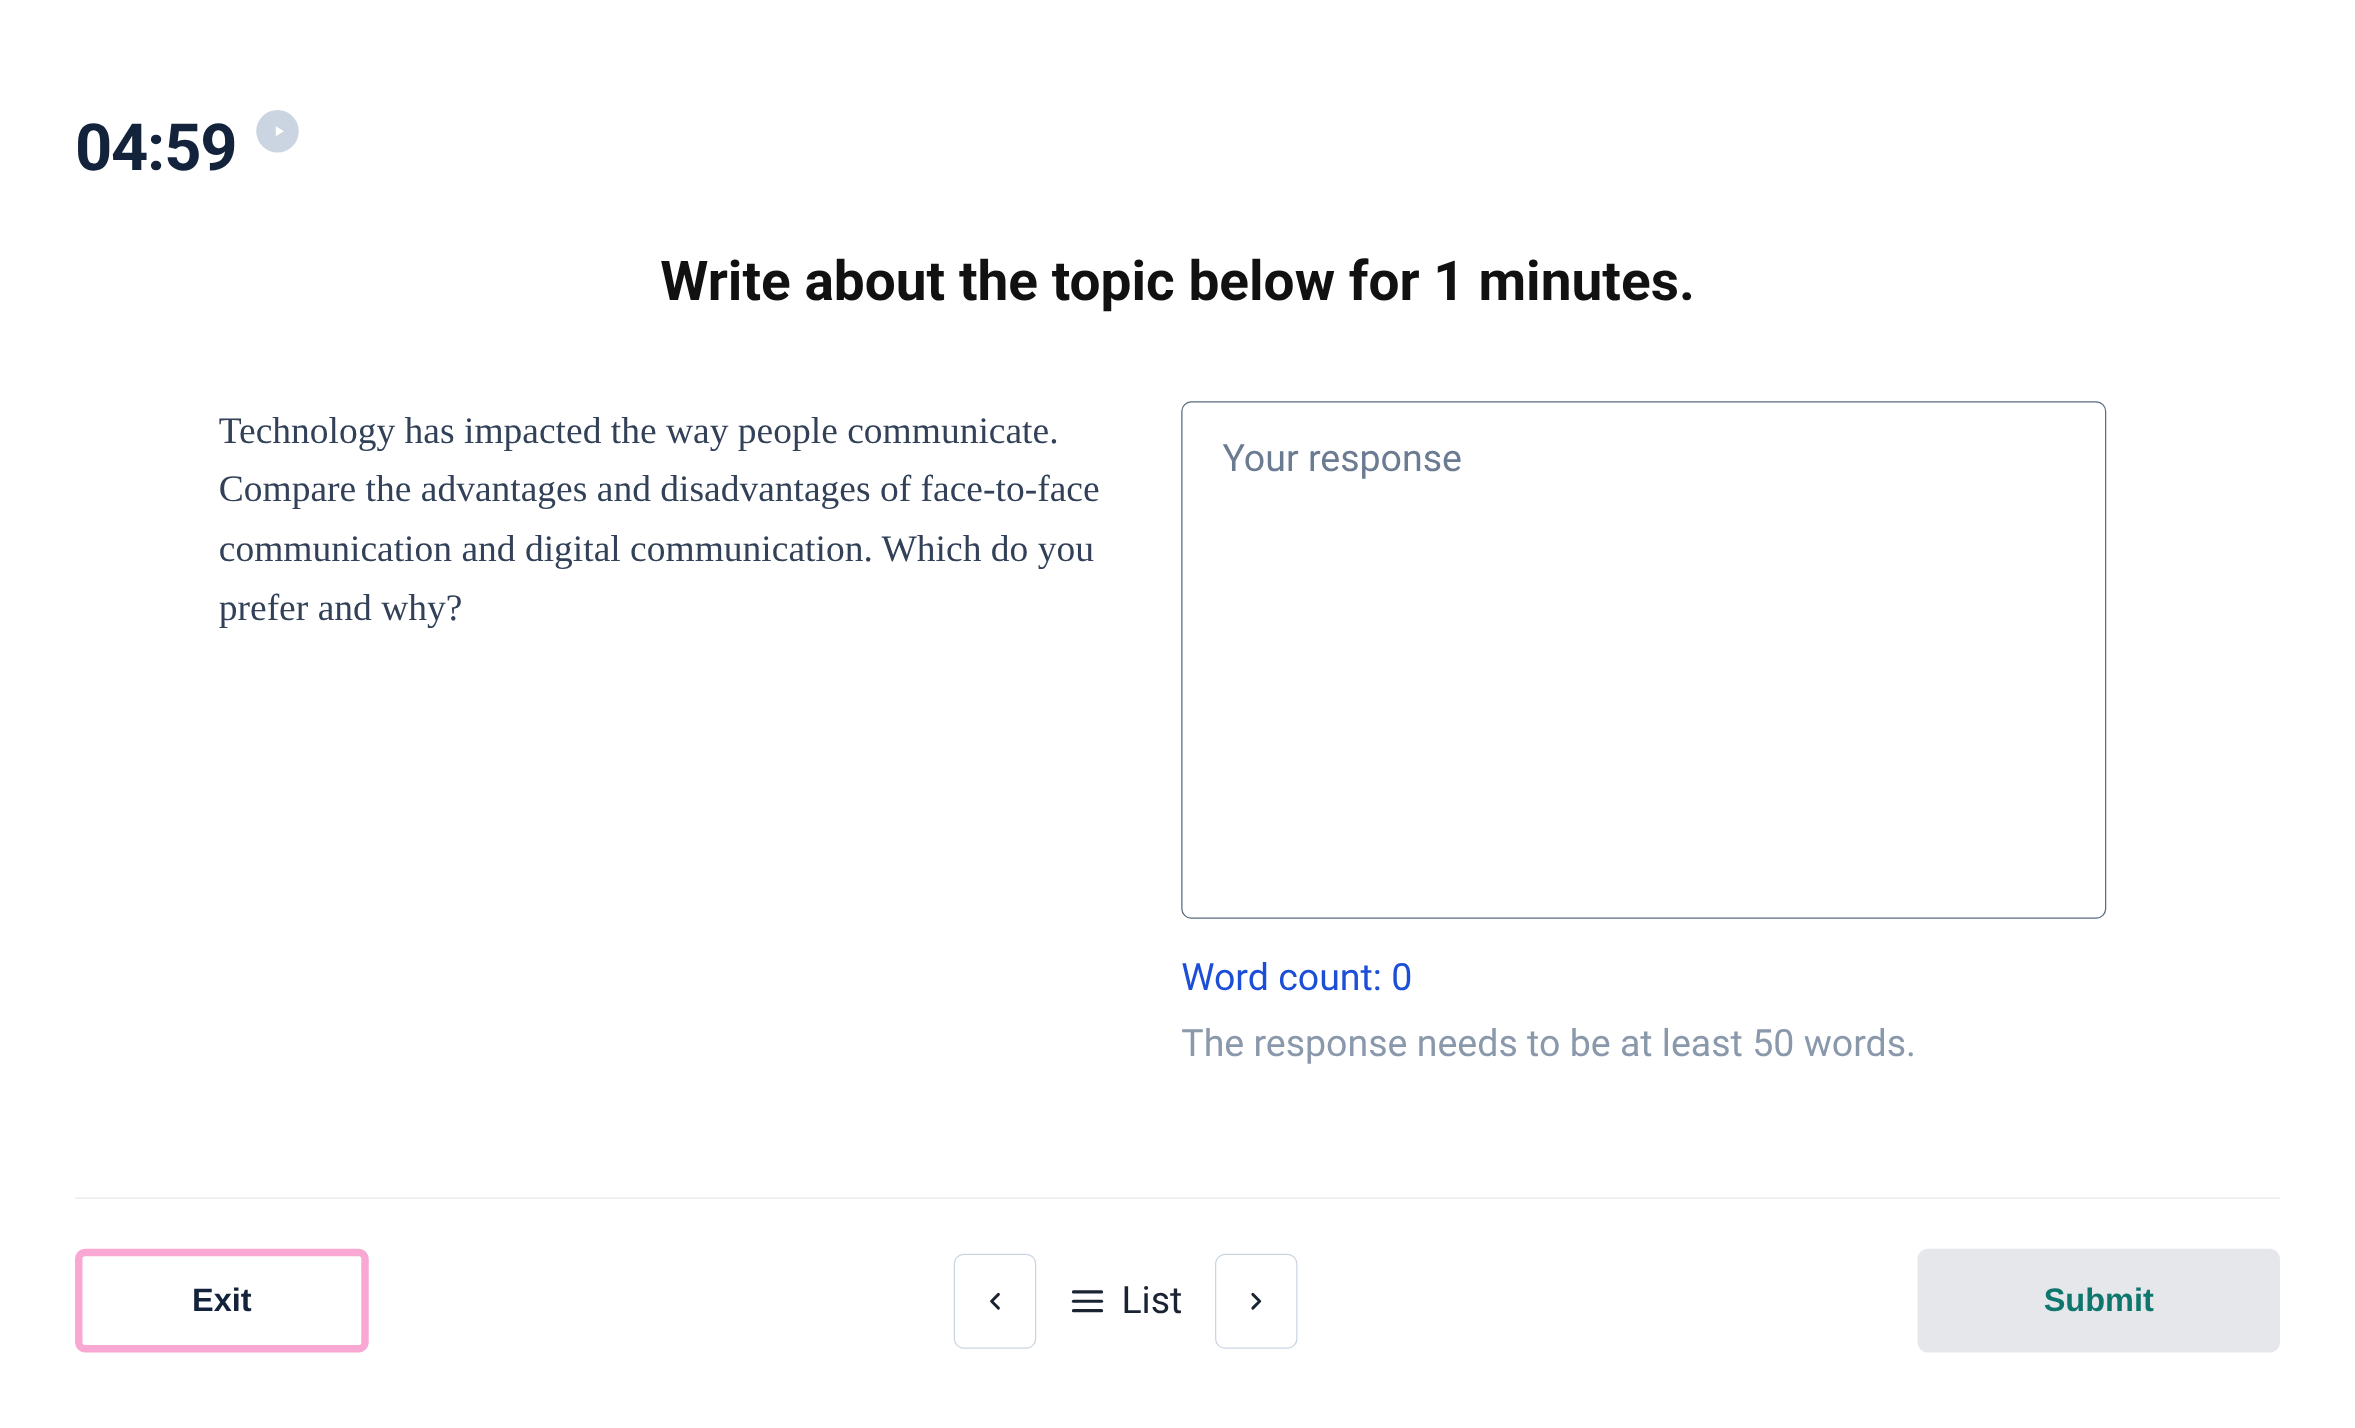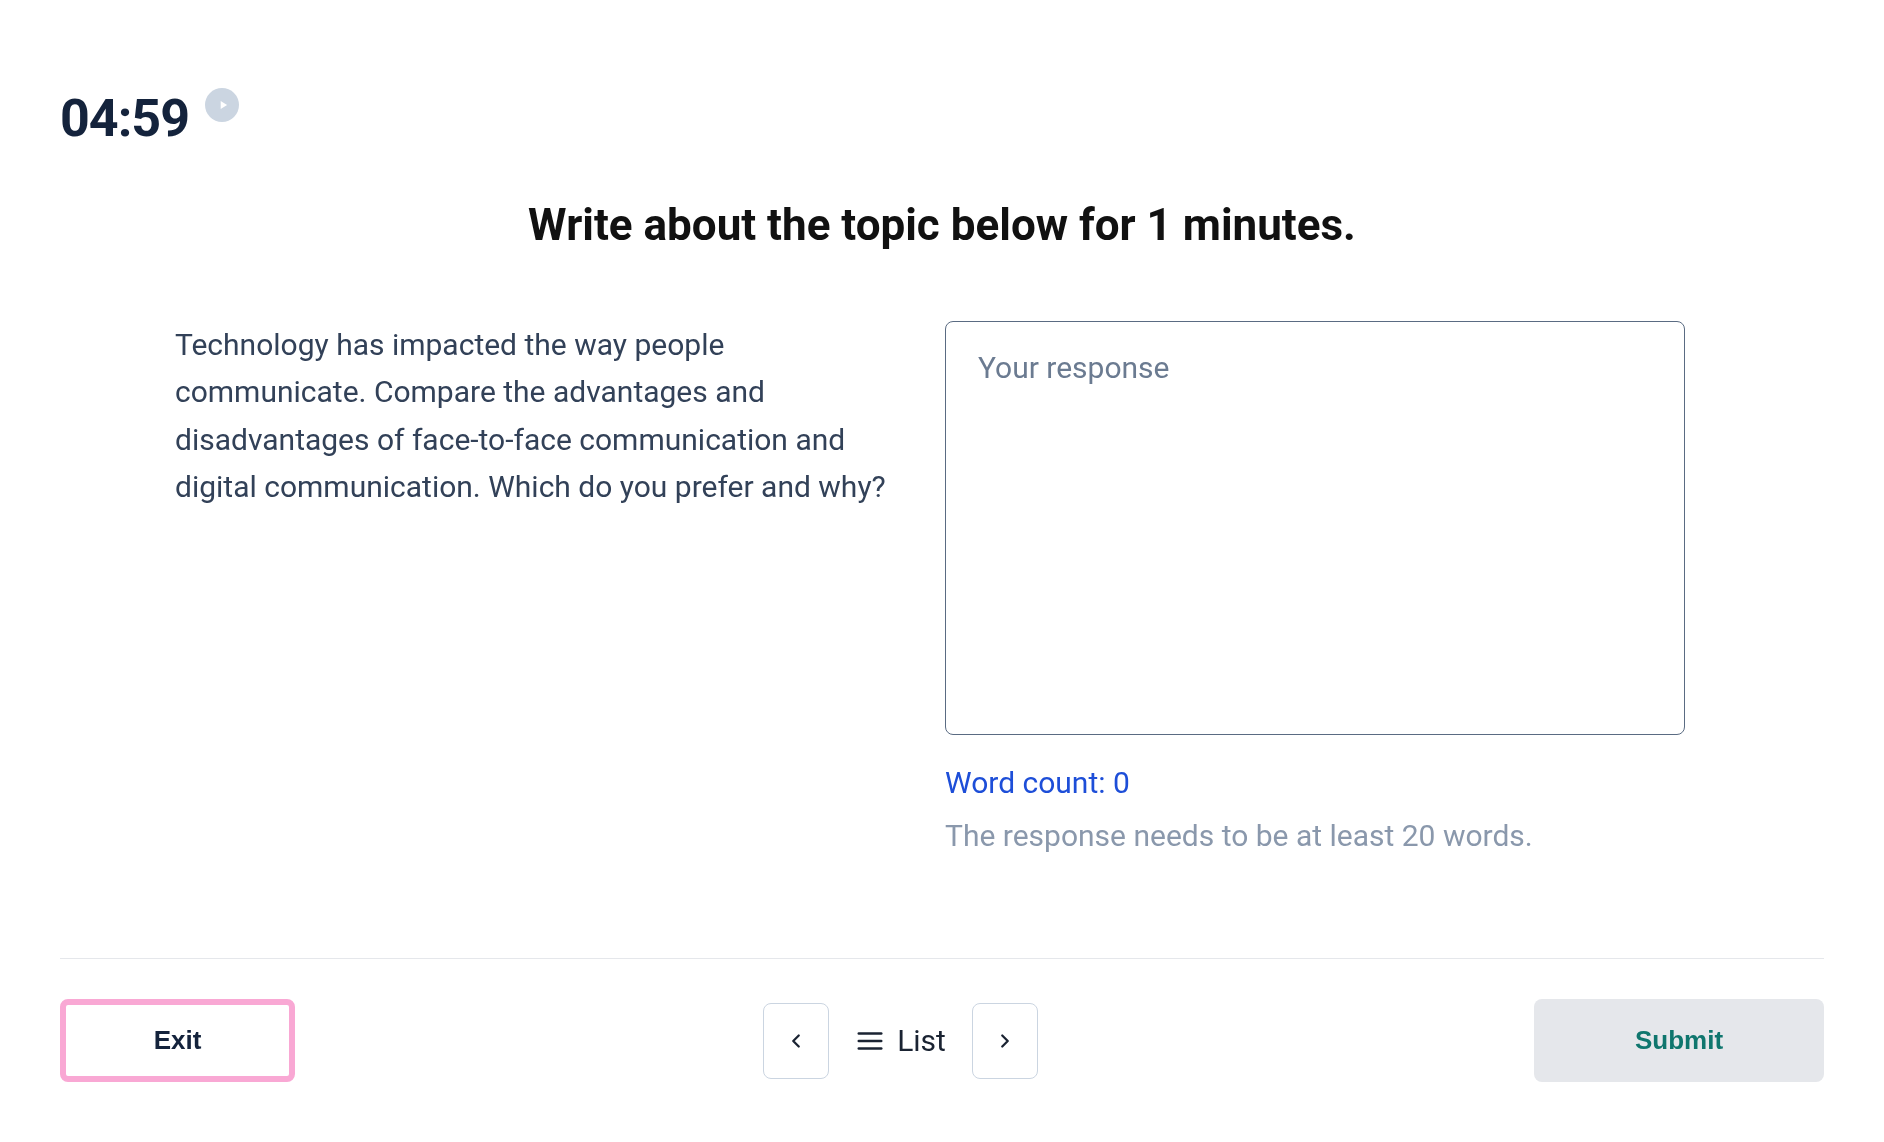--- a/index.html
+++ b/index.html
@@ -63,20 +63,21 @@
       padding: 0 115px;
       flex: 1;
     }
     .prompt {
       flex: 1;
       font-size: 30px;
       font-weight: 400;
       line-height: 1.58;
       color: #324158;
       max-width: 720px;
+      font-family: Liberation Serif, serif;
     }
     .response-col {
       flex: 1;
       max-width: 740px;
       display: flex;
       flex-direction: column;
     }
     .response-box {
       width: 100%;
       height: 414px;
@@ -178,21 +179,21 @@
     </div>
   </div>
 
   <div class="instruction">Write about the topic below for 1 minutes.</div>
 
   <div class="content">
     <div class="prompt">Technology has impacted the way people communicate. Compare the advantages and disadvantages of face-to-face communication and digital communication. Which do you prefer and why?</div>
     <div class="response-col">
       <textarea class="response-box" placeholder="Your response" style=""></textarea>
       <div class="word-count">Word count: 0</div>
-      <div class="hint">The response needs to be at least 20 words.</div>
+      <div class="hint">The response needs to be at least 50 words.</div>
     </div>
   </div>
 
   <div class="footer">
     <button class="exit-btn">Exit</button>
 
     <div class="nav-group">
       <button class="nav-btn">
         <svg viewBox="0 0 24 24" fill="none" stroke="#1a2332" stroke-width="2.5" stroke-linecap="round" stroke-linejoin="round">
             <polyline points="15 18 9 12 15 6"></polyline>

